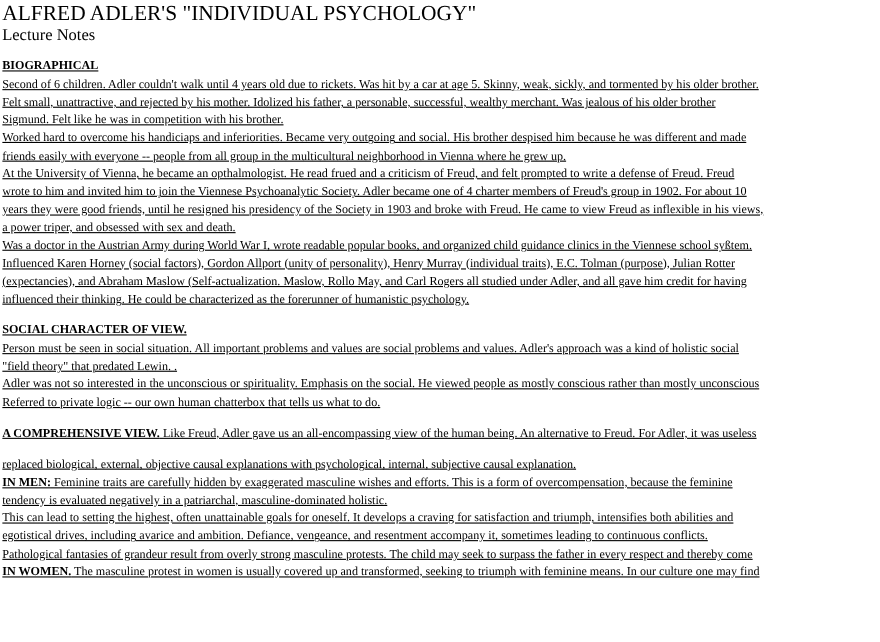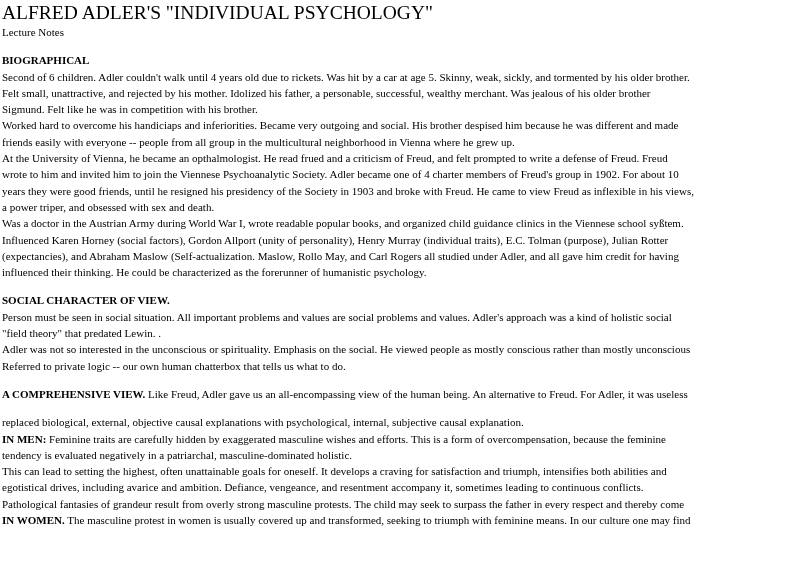--- a/index.html
+++ b/index.html
@@ -19,25 +19,26 @@
     color: #000000;
     font-family: "Liberation Serif", "DejaVu Serif", serif;
   }
   .title {
     font-size: 19.5px;
     line-height: 22px;
     white-space: nowrap;
     font-weight: normal;
   }
   .subtitle {
-    font-size: 11px;
+    font-size: 15px;
     line-height: 16.3px;
   }
   .section {
     margin-top: 12px;
+    text-decoration: underline;
   }
   .line {
     font-size: 11px;
     line-height: 16.3px;
     white-space: pre;
     overflow: hidden;
   }
   .b {
     font-weight: bold;
   }

